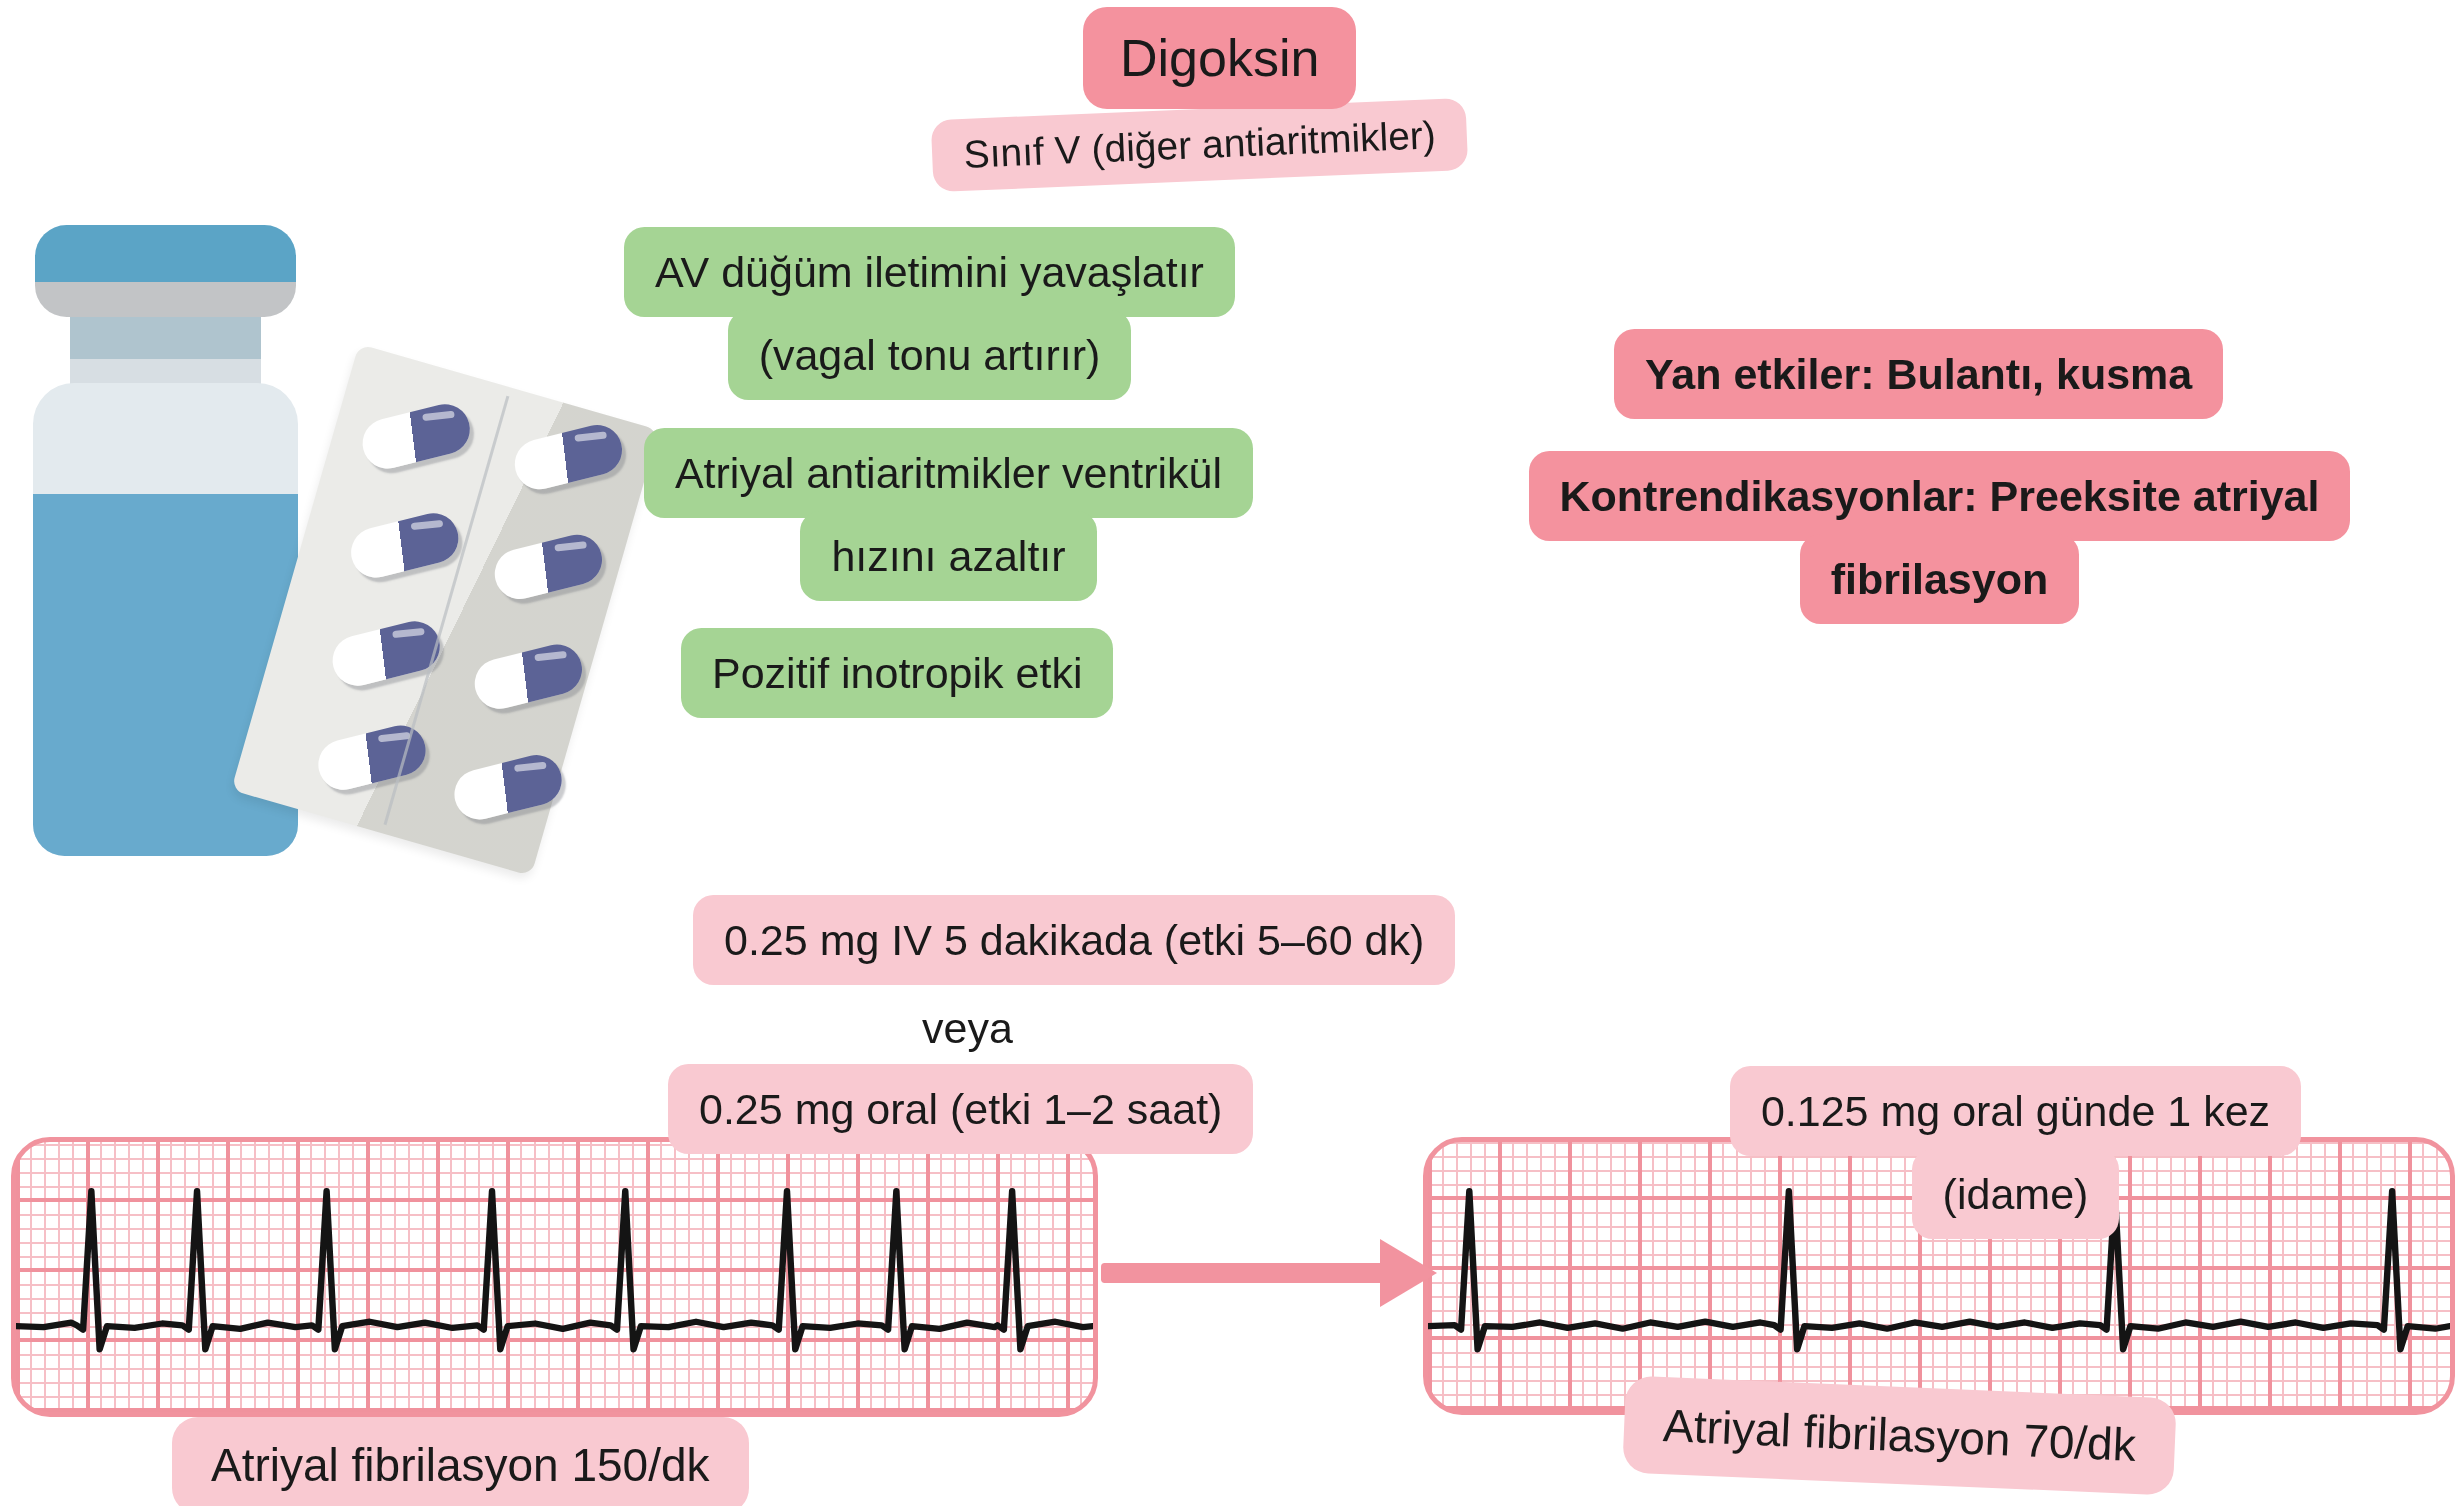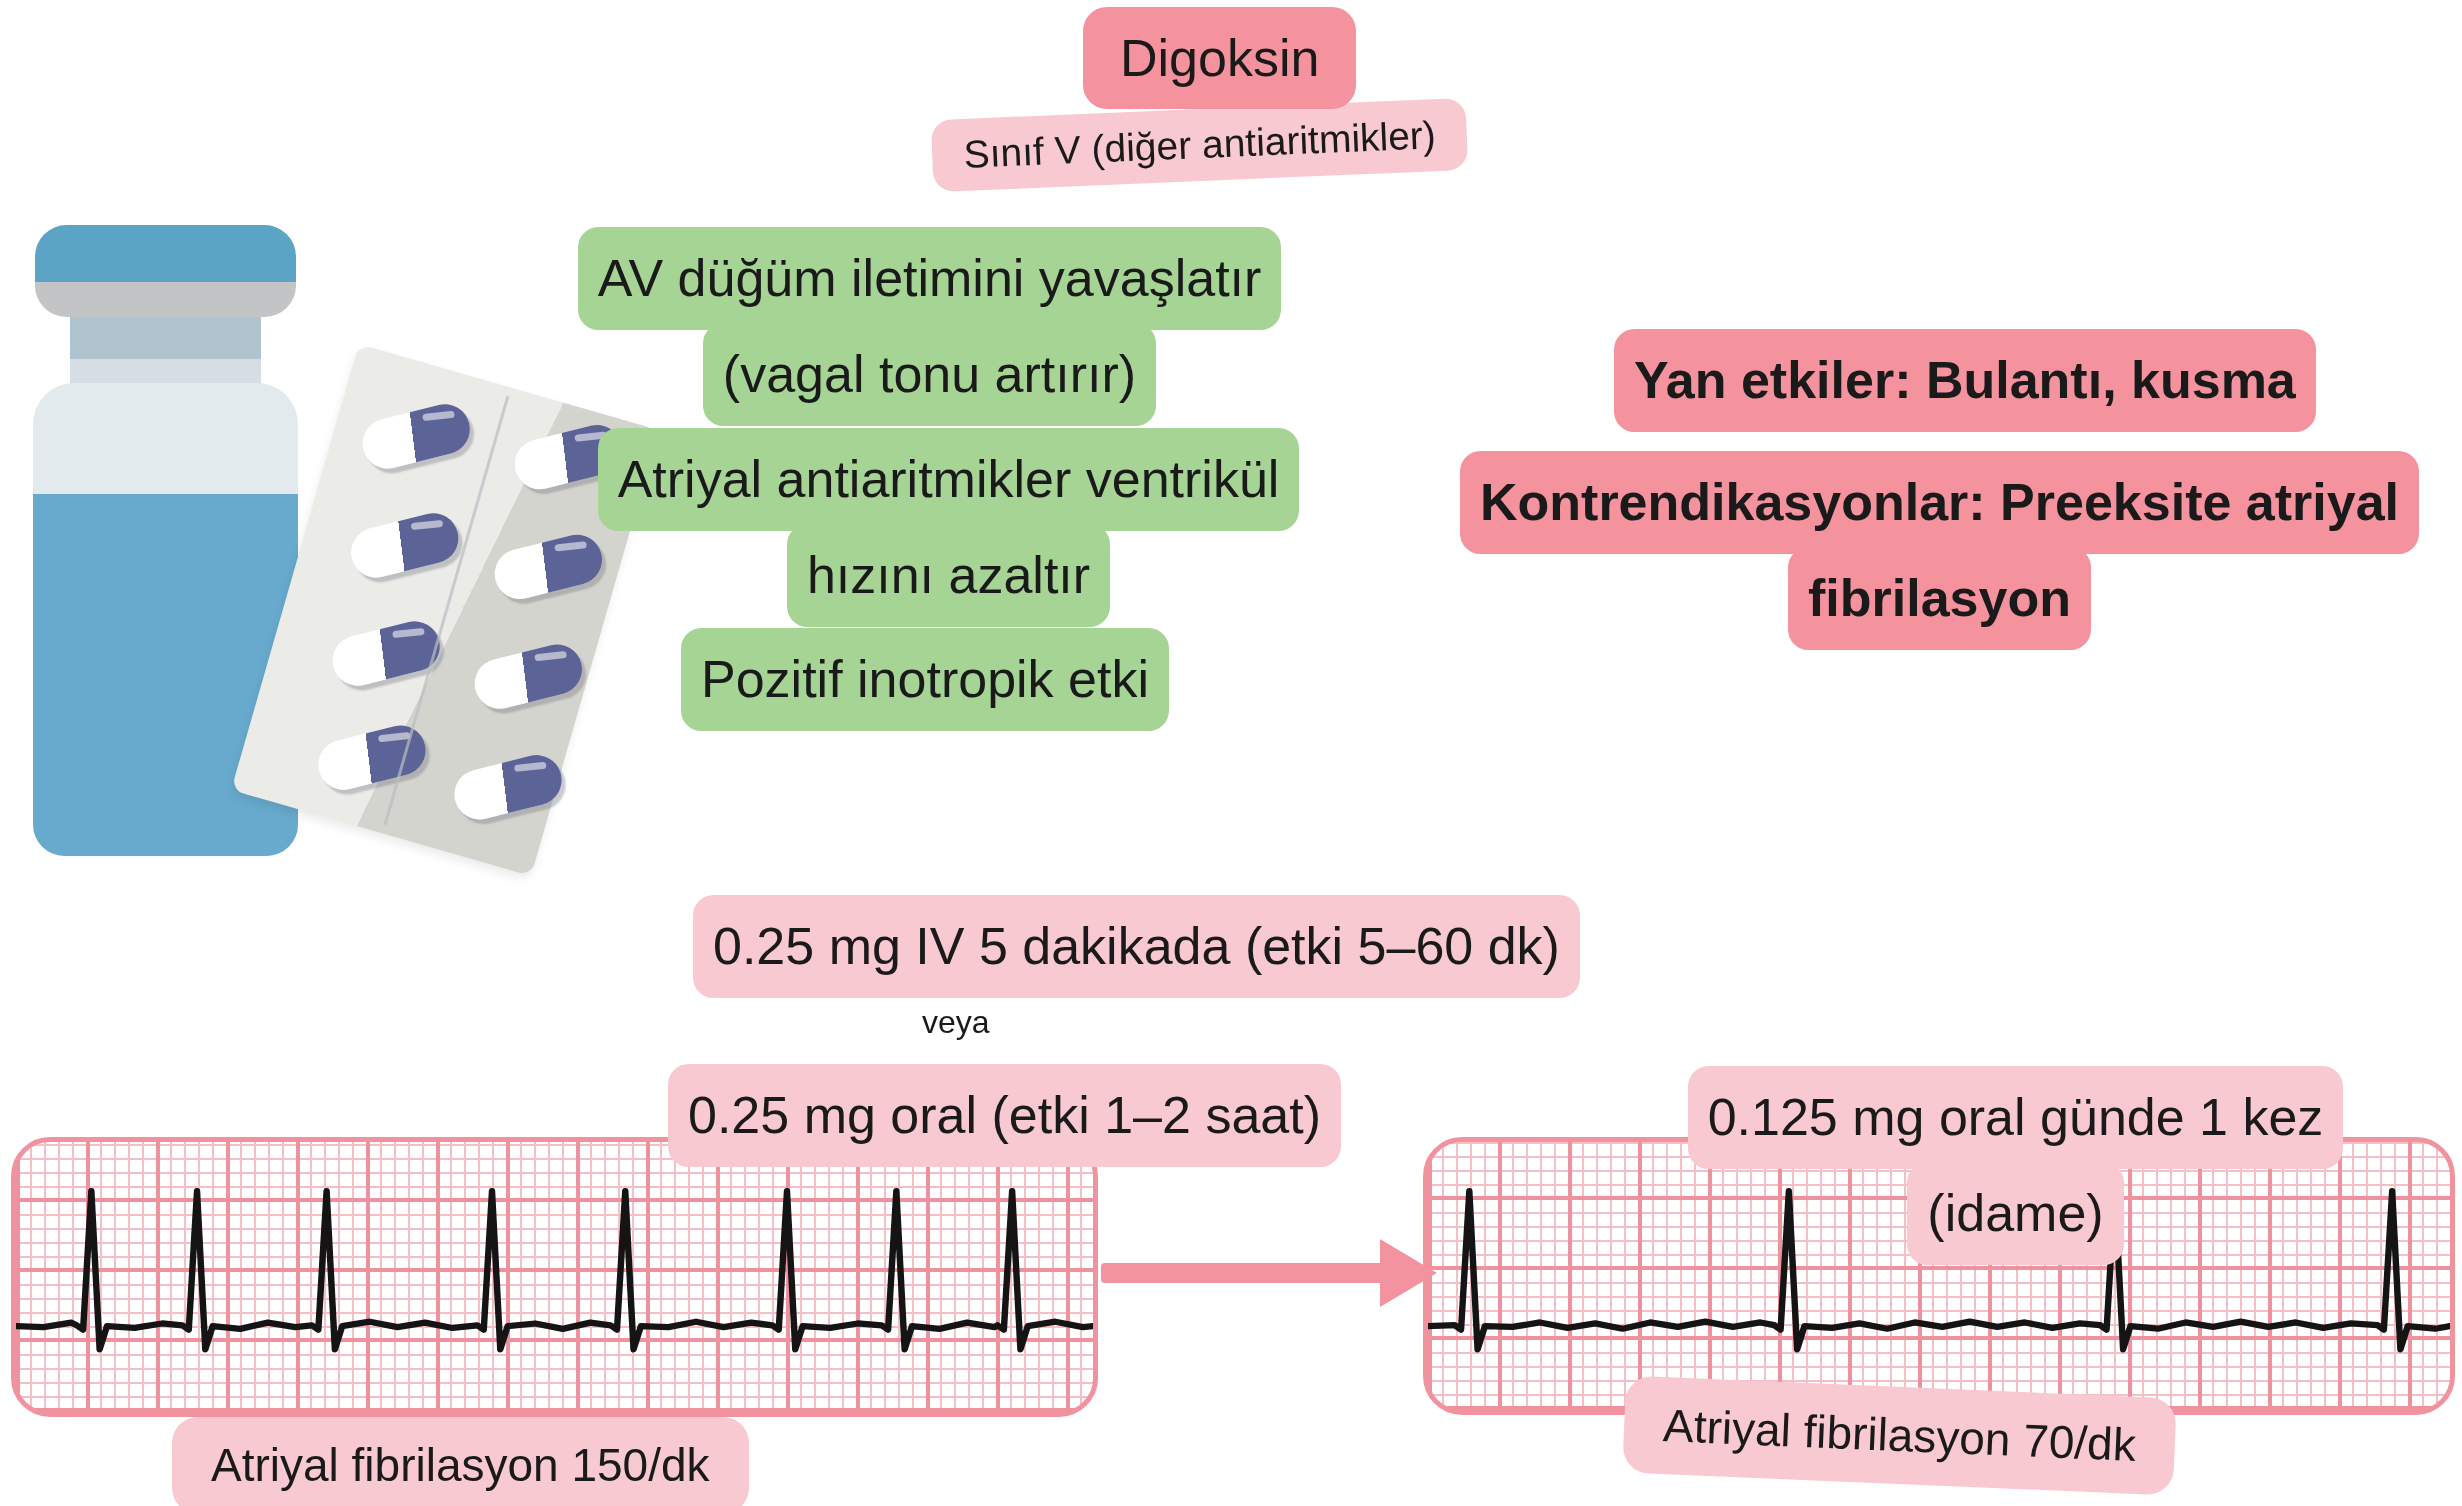--- a/index.html
+++ b/index.html
@@ -21,33 +21,33 @@
     --blisterShade:#D6D6D2;
     --capsuleDark:#5C6396;
   }
   *{margin:0;padding:0;box-sizing:border-box;}
   body{background:#ffffff;font-family:"Liberation Sans","DejaVu Sans",sans-serif;color:var(--ink);}
   .canvas{position:relative;width:2462px;height:1507px;background:#ffffff;overflow:hidden;}
 
   
   .hl{position:absolute;z-index:3;}
   .hl-stack{display:flex;flex-direction:column;align-items:center;}
-  .hl-line{display:inline-block;padding:14px 20px;border-radius:20.4px;
-           font-size:52px;line-height:1.45;white-space:nowrap;text-align:center;}
+  .hl-line{display:inline-block;padding:14px 31px;border-radius:20.4px;
+           font-size:43px;line-height:1.45;white-space:nowrap;text-align:center;}
   .hl-line+.hl-line{margin-top:-7.4px;}
   .bg-strong .hl-line{background:var(--strongPink);font-weight:bold;}
   .bg-light .hl-line{background:var(--lightPink);}
   .bg-green .hl-line{background:var(--green);}
 
   .title-box{position:absolute;left:1083px;top:7.4px;z-index:4;background:var(--strongPink);
              border-radius:24px;padding:21px 37px;font-size:52px;}
   .subtitle-box{position:absolute;left:932px;top:109px;z-index:3;background:var(--lightPink);
              border-radius:20.4px;padding:14px 31.5px;font-size:39px;transform:rotate(-2.4deg);}
 
-  .plain-text{position:absolute;z-index:3;font-size:32px;}
+  .plain-text{position:absolute;z-index:3;font-size:43px;}
 
   
   .vial{position:absolute;left:33px;top:225px;width:265px;height:630px;z-index:1;}
   .vial-cap{position:absolute;left:1.9px;top:0;width:261px;height:92px;border-radius:31.5px;
             background:linear-gradient(to bottom,var(--vialCapBlue) 0 62%,var(--vialGray) 62%);}
   .vial-neck{position:absolute;left:37px;top:92px;width:191px;height:43px;background:var(--vialNeck);}
   .vial-neck2{position:absolute;left:37px;top:134px;width:191px;height:26px;background:#D7DEE3;}
   .vial-body{position:absolute;left:0;top:158px;width:265px;height:473px;border-radius:41px 41px 31.5px 31.5px;
              background:var(--vialGlass);overflow:hidden;}
   .vial-liquid{position:absolute;left:0;bottom:0;width:100%;height:362px;background:var(--vialBlue);}

